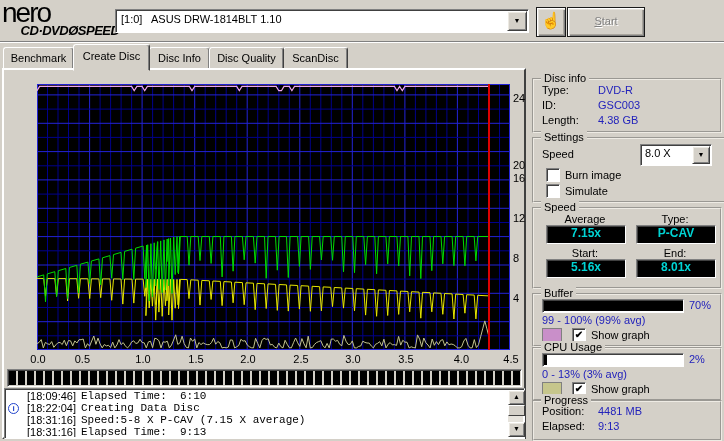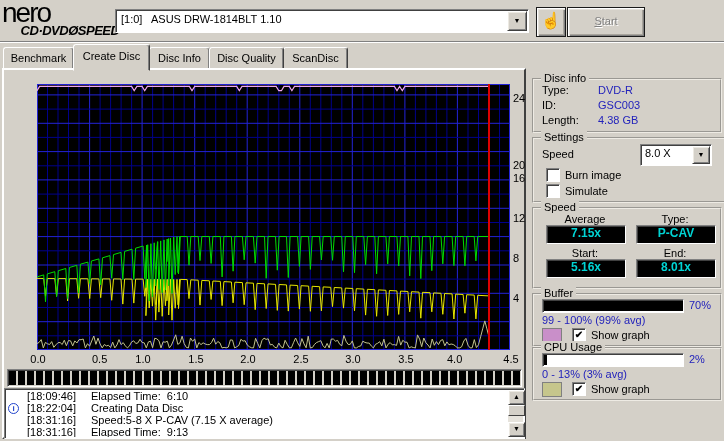--- a/index.html
+++ b/index.html
@@ -29,21 +29,21 @@
   .logo-nero{font-weight:normal;font-size:28px;line-height:22px;letter-spacing:-2px;}
   .logo-sub{font-weight:bold;font-style:italic;font-size:13px;line-height:13px;letter-spacing:-0.5px;text-align:center;}
   
   .tab{position:absolute;background:#d4d0c8;border:1px solid;border-color:#fff #404040 #d4d0c8 #fff;
        border-radius:3px 3px 0 0;text-align:center;line-height:20px;height:21px;box-shadow:inset -1px 0 0 #808080;}
   .tab.active{height:25px;line-height:23px;z-index:6;}
   
   .logline{display:flex;line-height:11px;height:12px;white-space:pre;align-items:center;}
   .logicon{width:13px;flex:0 0 13px;}
   .logtime{width:55px;flex:0 0 55px;text-align:right;}
-  .logtext{margin-left:15px;}
+  .logtext{margin-left:5px;font-family:Liberation Mono, monospace;}
   .infoicon{display:inline-block;width:9px;height:9px;border:1px solid #2244cc;border-radius:50%;
             background:#fff;color:#2244cc;font-weight:bold;font-size:8px;line-height:9px;text-align:center;}
   .sb-btn{position:absolute;left:0;width:15px;height:13px;background:#d4d0c8;border:1px solid;
           border-color:#fff #404040 #404040 #fff;box-shadow:inset 1px 1px 0 #ece9e2, inset -1px -1px 0 #808080;
           font-size:7px;line-height:12px;text-align:center;color:#000;}
   .etch{border-top:1px solid #808080;border-bottom:1px solid #fff;height:0;}
 </style>
 </head>
 <body>
 
@@ -148,28 +148,28 @@
   <div id="yright" class="abs" style="left:513px;top:84px;width:14px;height:266px;z-index:2;">
       <span class="ticklabel" style="left:0;top:8px;">24</span>
       <span class="ticklabel" style="left:0;top:48px;margin-top:27px;">20</span>
       <span class="ticklabel" style="left:0;top:88px;">16</span>
       <span class="ticklabel" style="left:0;top:128px;">12</span>
       <span class="ticklabel" style="left:0;top:168px;">8</span>
       <span class="ticklabel" style="left:0;top:208px;">4</span>
     </div>
   <div id="xlabels" class="abs" style="left:0;top:353px;width:530px;height:12px;z-index:2;">
       <span class="ticklabel" style="left:27px;top:0;width:22px;text-align:center;">0.0</span>
-      <span class="ticklabel" style="left:92px;top:0;width:22px;text-align:left;">0.5</span>
+      <span class="ticklabel" style="left:68px;top:0;width:22px;text-align:right;">0.5</span>
       <span class="ticklabel" style="left:132px;top:0;width:22px;text-align:center;">1.0</span>
       <span class="ticklabel" style="left:185px;top:0;width:22px;text-align:center;">1.5</span>
       <span class="ticklabel" style="left:237px;top:0;width:22px;text-align:center;">2.0</span>
       <span class="ticklabel" style="left:290px;top:0;width:22px;text-align:center;">2.5</span>
       <span class="ticklabel" style="left:342px;top:0;width:22px;text-align:center;">3.0</span>
       <span class="ticklabel" style="left:395px;top:0;width:22px;text-align:center;">3.5</span>
-      <span class="ticklabel" style="left:447px;top:0;width:22px;text-align:left;">4.0</span>
+      <span class="ticklabel" style="left:447px;top:0;width:22px;text-align:right;">4.0</span>
       <span class="ticklabel" style="left:500px;top:0;width:22px;text-align:center;">4.5</span>
     </div>
 
   <div class="abs sunken" style="left:7px;top:369px;width:513px;height:16px;background:#d4d0c8;z-index:2;">
     <div style="position:absolute;left:1px;top:1px;bottom:1px;width:99.8%;background:repeating-linear-gradient(90deg,#000 0 7px,#d4d0c8 7px 9px);"></div>
   </div>
 
   <div class="abs sunken" style="left:4px;top:388px;width:519px;height:49px;z-index:2;">
     <div style="position:absolute;left:3px;top:1px;right:19px;bottom:1px;overflow:hidden;">
       <div class="logline"><span class="logicon"></span><span class="logtime">[18:09:46]</span><span class="logtext">Elapsed Time:  6:10</span></div>
@@ -236,14 +236,21 @@
     <div class="abs sunken" style="left:8px;top:4px;width:140px;height:12px;">
       <div style="position: absolute; left: 1px; top: 1px; bottom: 1px; background: rgb(0, 0, 0); width: 2%;"></div>
     </div>
     <div class="abs bluev" style="left:155px;top:4px;">2%</div>
     <div class="abs bluev" style="left:8px;top:19px;">0 - 13% (3% avg)</div>
     <span class="swatch" style="left: 8px; top: 33px; background: rgb(198, 198, 140);"></span>
     <span class="chk" style="left:38px;top:33px;">✔</span>
     <div class="abs" style="left:57px;top:34px;">Show graph</div>
   </div>
 
+  <div class="abs groupbox" style="left:532px;top:400px;width:186px;height:37px;">
+    <span class="legend">Progress</span>
+    <div class="abs" style="left:8px;top:3px;">Position:</div>
+    <div class="abs bluev" style="left:64px;top:3px;">4481 MB</div>
+    <div class="abs" style="left:8px;top:18px;">Elapsed:</div>
+    <div class="abs bluev" style="left:64px;top:18px;">9:13</div>
+  </div>
 
 </div>
 
 </body></html>

